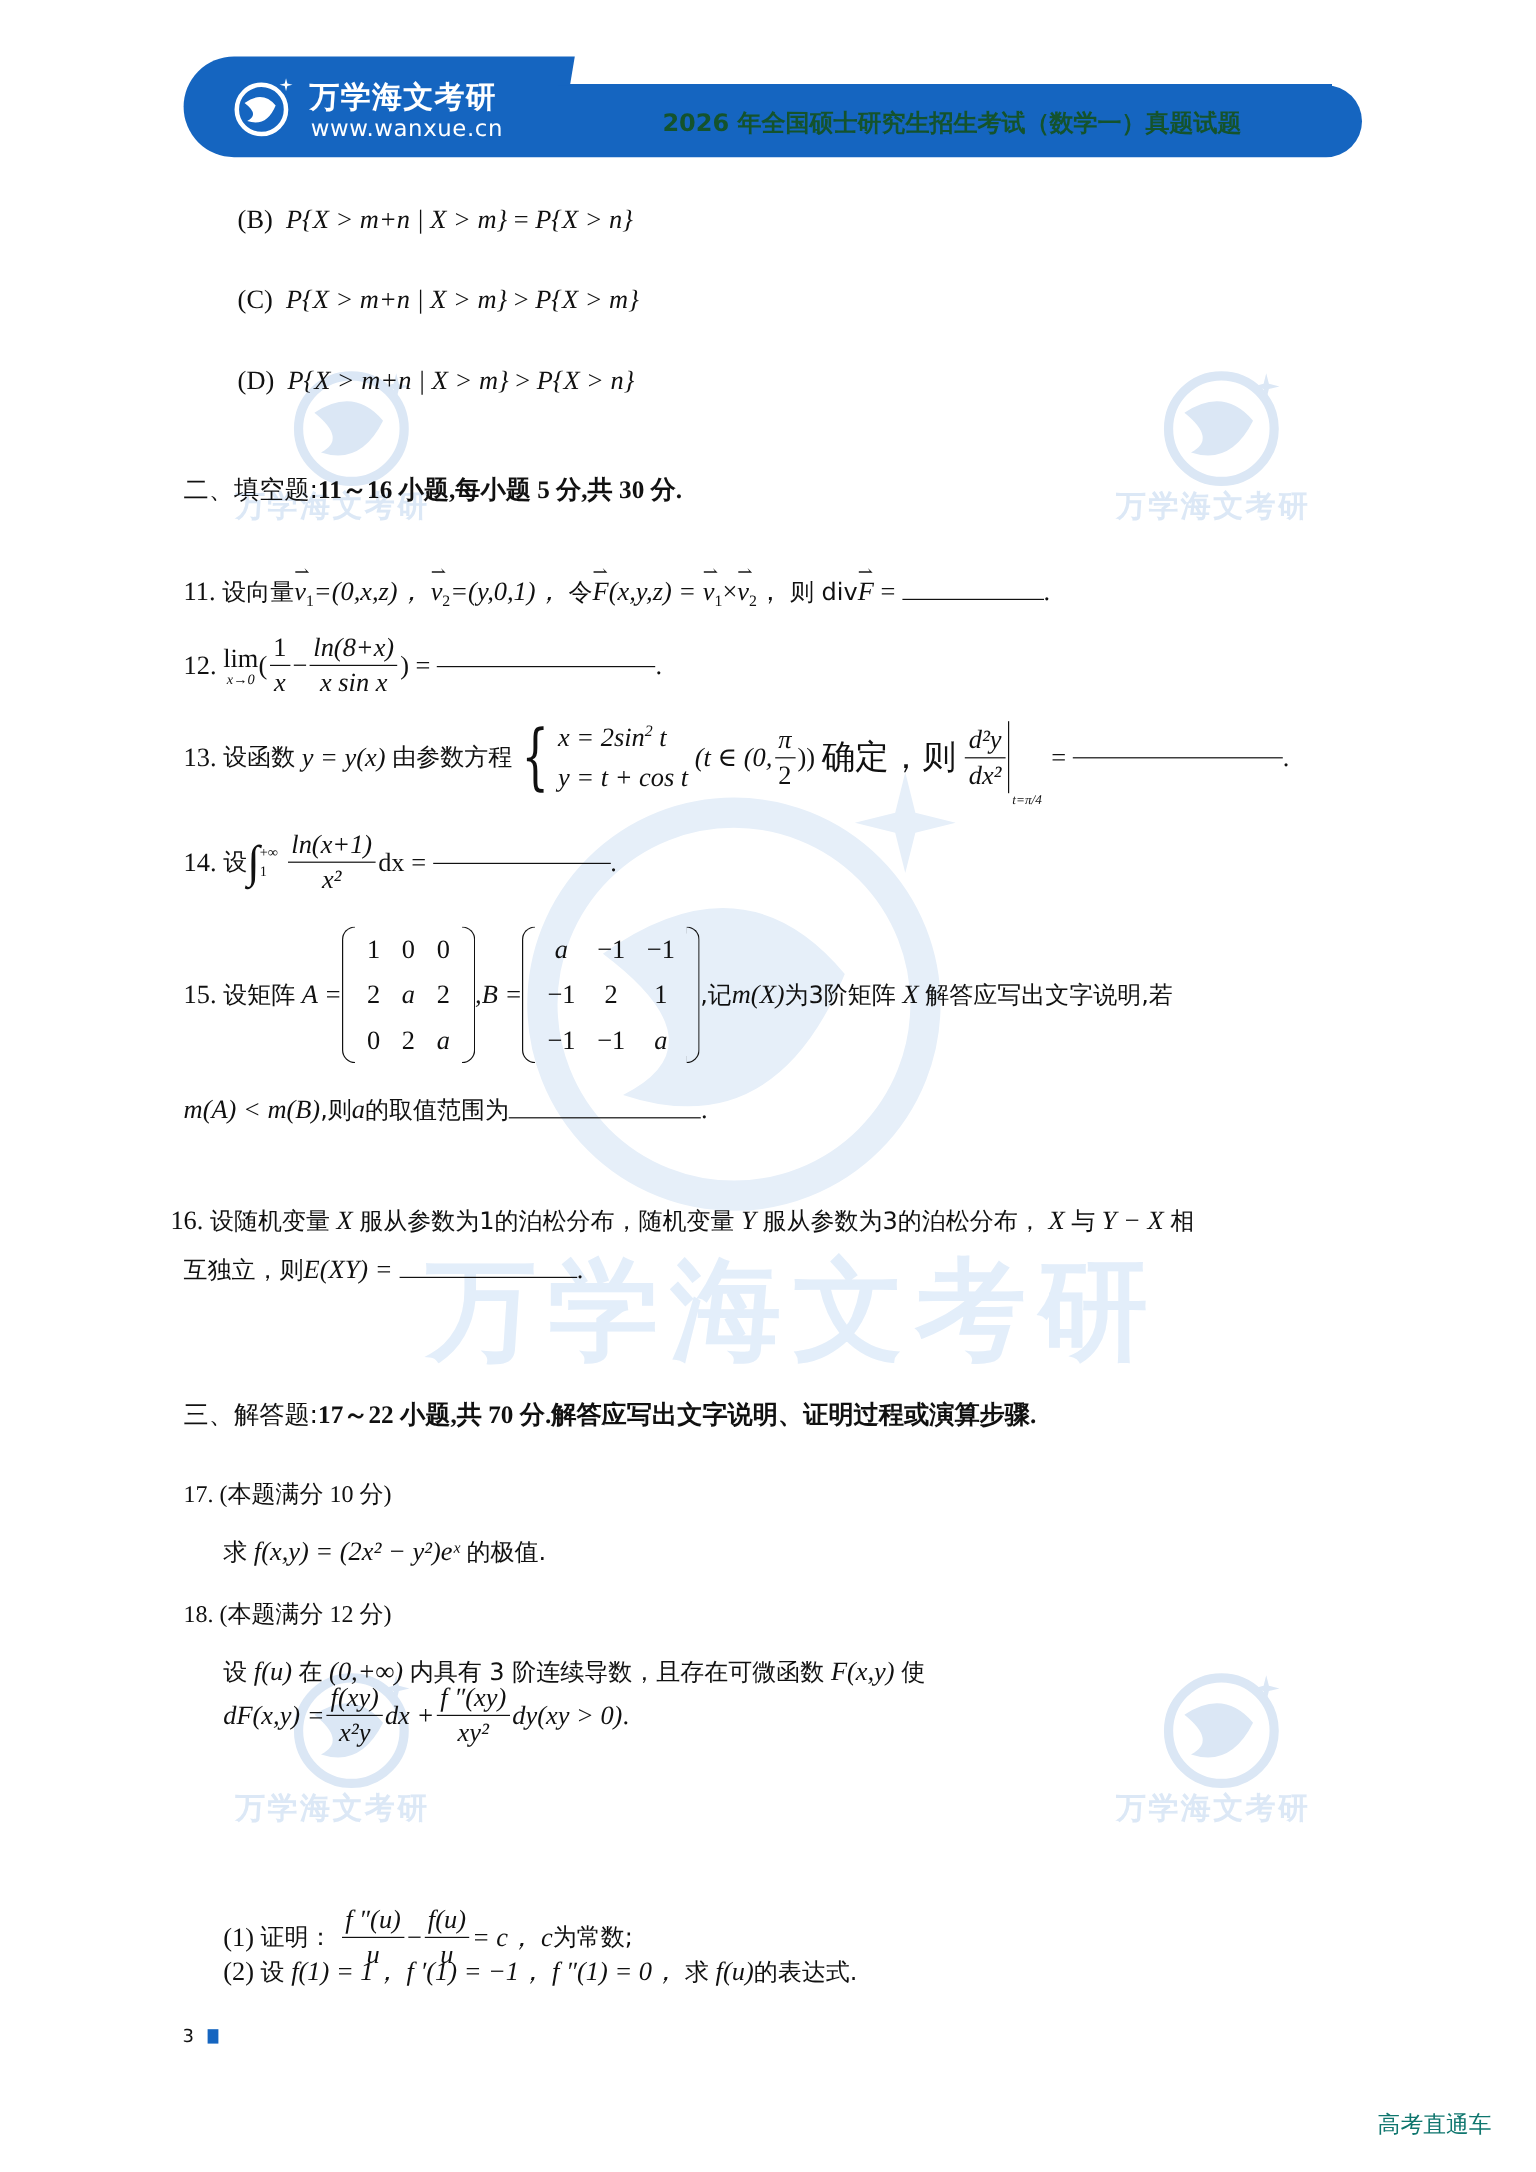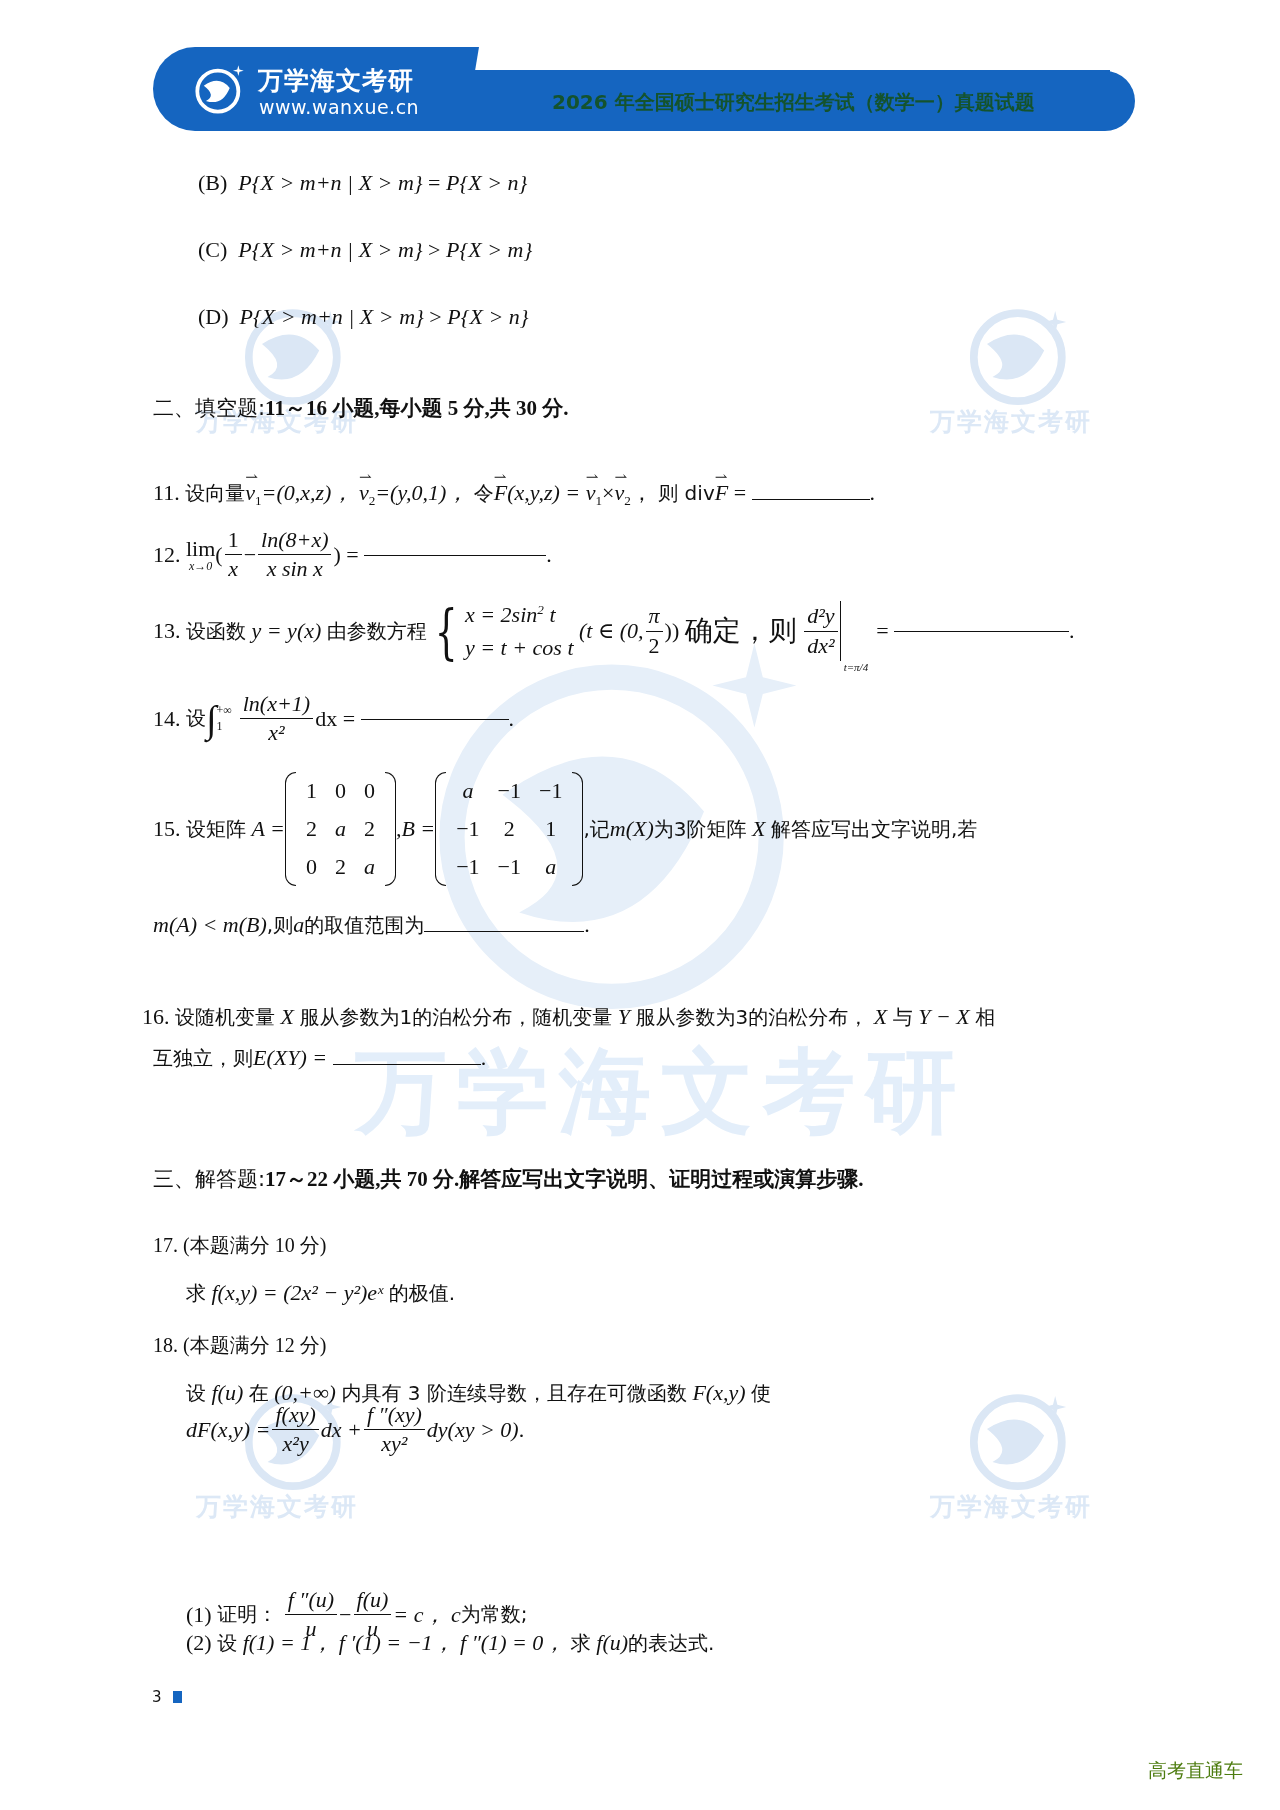--- a/index.html
+++ b/index.html
@@ -44,21 +44,21 @@
   .vec:before { content:"⇀"; position:absolute; top:-0.75em; left:0; font-size:0.7em; font-style:normal; }
   .brace { font-size:60px; font-style:normal; font-weight:100; vertical-align:middle; line-height:1; font-family:"DejaVu Serif",serif; transform:scaleX(0.6); display:inline-block; }
   .matrix { display:inline-block; vertical-align:middle; position:relative; padding:0 12px; }
   .matrix:before, .matrix:after { content:""; position:absolute; top:0; bottom:0; width:10px; border:1.5px solid #111; }
   .matrix:before { left:0; border-right:none; border-radius:12px 0 0 12px; }
   .matrix:after { right:0; border-left:none; border-radius:0 12px 12px 0; }
   .matrix table { border-collapse:collapse; }
   .matrix td { padding:4px 9px; text-align:center; font-size:22px; height:30px; }
   .pg { position:absolute; left:152px; top:1688px; font-family:"DejaVu Sans",sans-serif; font-size:15px; }
   .pg-sq { position:absolute; left:173px; top:1691px; width:9px; height:12px; background:#1565c0; }
-  .footer { position:absolute; left:1148px; top:1758px; color:#4d7c0f; font-family:"DejaVu Sans",sans-serif; font-size:19px; }
+  .footer { position:absolute; left:1148px; top:1758px; color:#0f766e; font-family:"DejaVu Sans",sans-serif; font-size:19px; }
 </style>
 </head>
 <body>
 
 <svg class="wm" style="left:240px;top:300px;" width="110" height="110" viewBox="0 0 100 100">
   <circle cx="48" cy="52" r="40" fill="none" stroke="#dbe7f5" stroke-width="7"></circle>
   <path d="M20 40 Q50 20 72 46 Q55 80 25 70 Q45 60 20 40Z" fill="#dbe7f5"></path>
   <path d="M82 10 L84 18 L92 20 L84 22 L82 30 L80 22 L72 20 L80 18Z" fill="#dbe7f5"></path>
 </svg>
 <div class="wm-text" style="left:196px;top:405px;">万学海文考研</div>

